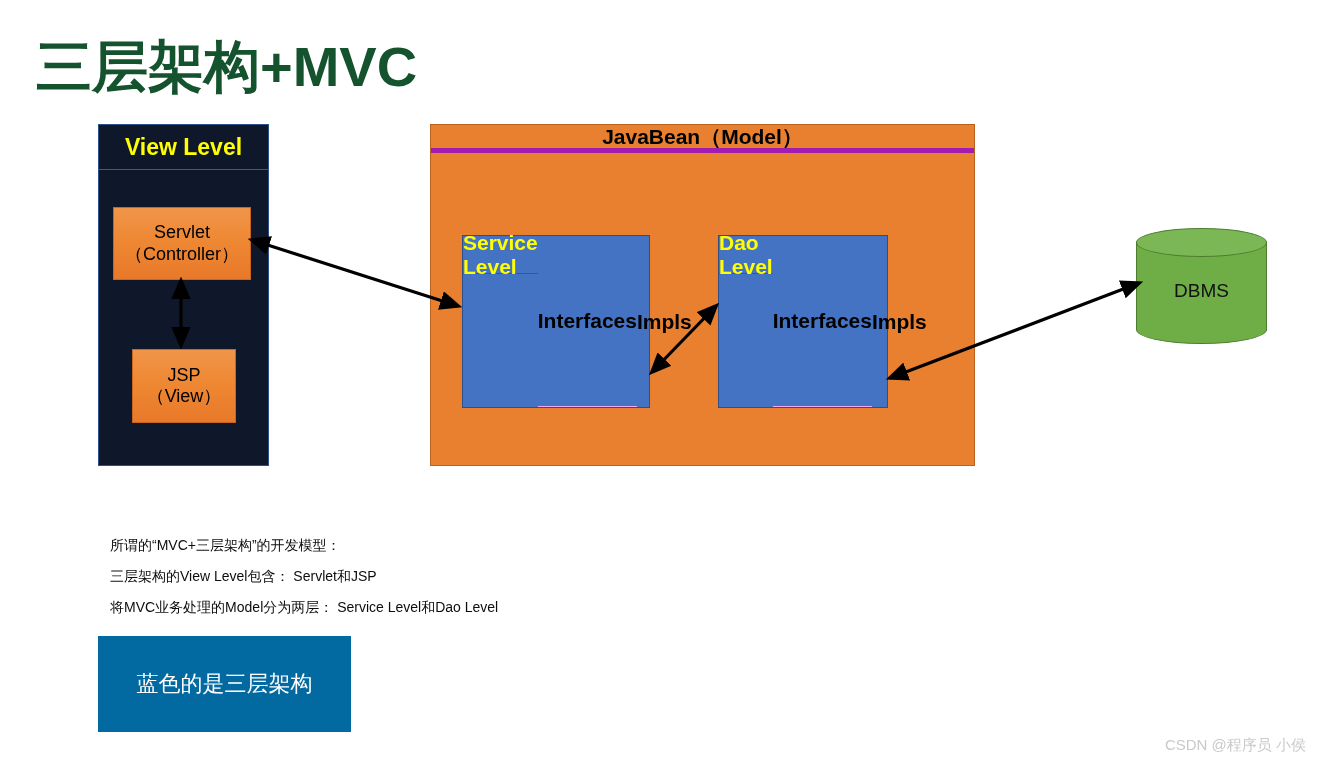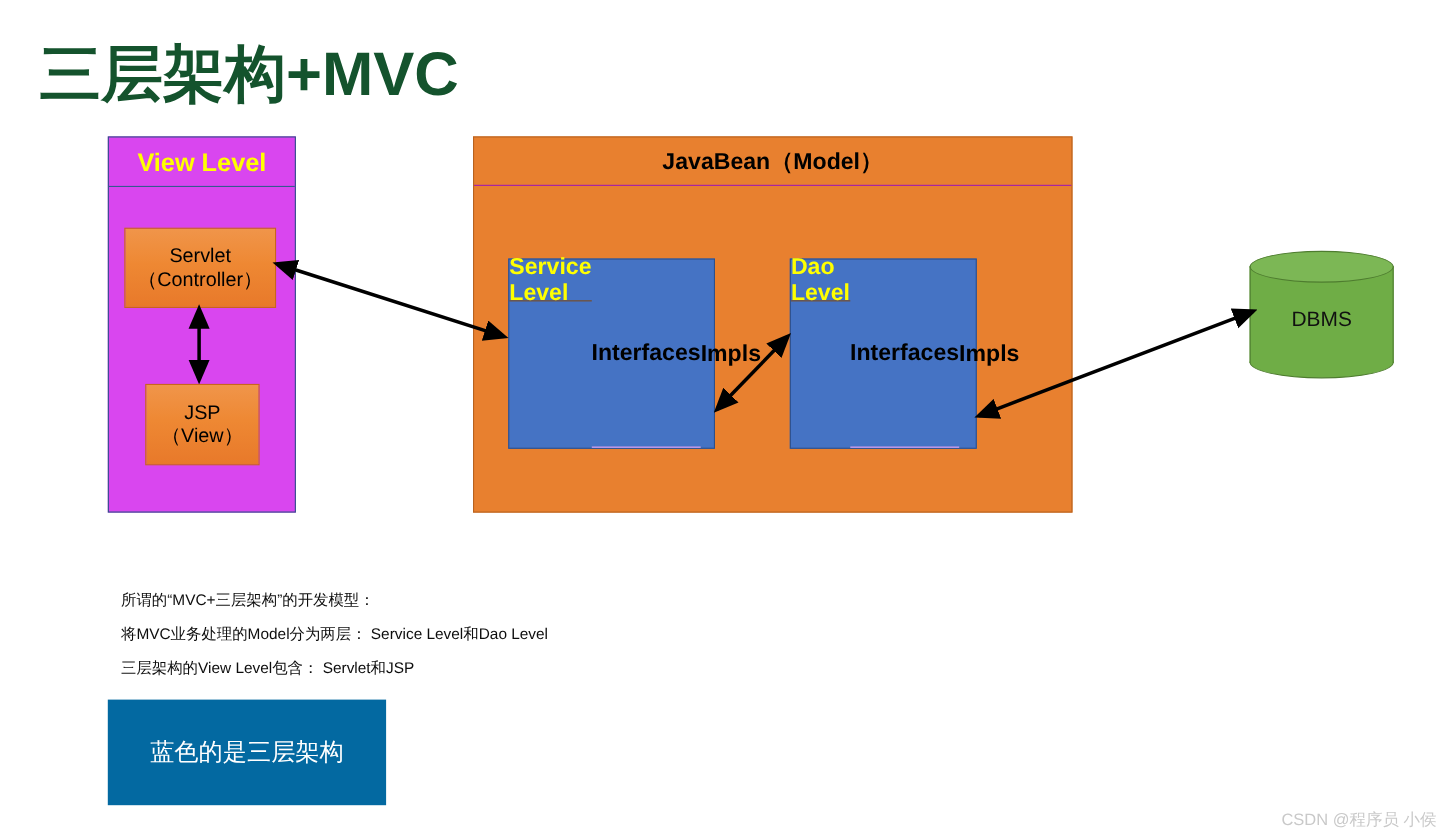--- a/index.html
+++ b/index.html
@@ -29,21 +29,21 @@
     letter-spacing: 0px;
     white-space: nowrap;
   }
 
   
   .panel {
     position: absolute;
     box-sizing: border-box;
   }
   .panel-blue {
-    background: #d946ef;
+    background: #0f172a;
     border: 1px solid #2e4f8a;
   }
   .panel-orange {
     background: #E8802F;
     border: 1px solid #b8621f;
   }
   .panel-header {
     box-sizing: border-box;
     width: 100%;
     display: flex;
@@ -98,23 +98,23 @@
   }
 
   
   #javabean-panel {
     left: 430px;
     top: 124px;
     width: 545px;
     height: 342px;
   }
   #javabean-header {
-    height: 44px;
+    height: 28px;
     font-size: 21px;
-    border-bottom: 1px solid #a21caf;
+    border-bottom: 5px solid #a21caf;
   }
 
   
   .level-box {
     position: absolute;
     box-sizing: border-box;
     background: #4573C4;
     border: 1px solid #2e4f8a;
     display: flex;
     flex-direction: row;
@@ -323,21 +323,21 @@
 
     <line x1="252" y1="240" x2="458" y2="306" stroke="#000000" stroke-width="3.2" marker-start="url(#arrowtail)" marker-end="url(#arrowhead)"></line>
 
     <line x1="652" y1="372" x2="716" y2="306" stroke="#000000" stroke-width="3.2" marker-start="url(#arrowtail)" marker-end="url(#arrowhead)"></line>
 
     <line x1="890" y1="378" x2="1139" y2="283" stroke="#000000" stroke-width="3.2" marker-start="url(#arrowtail)" marker-end="url(#arrowhead)"></line>
   </svg>
 
   <div id="description">
     <div>所谓的“MVC+三层架构”的开发模型：</div>
+    <div>三层架构的View Level包含：  Servlet和JSP</div>
     <div>将MVC业务处理的Model分为两层：  Service Level和Dao Level</div>
-    <div>三层架构的View Level包含：  Servlet和JSP</div>
   </div>
 
   <div class="legend-box" id="legend-blue">蓝色的是三层架构</div>
 
   <div id="watermark">CSDN @程序员 小侯</div>
 
 </div>
 
 </body></html>

